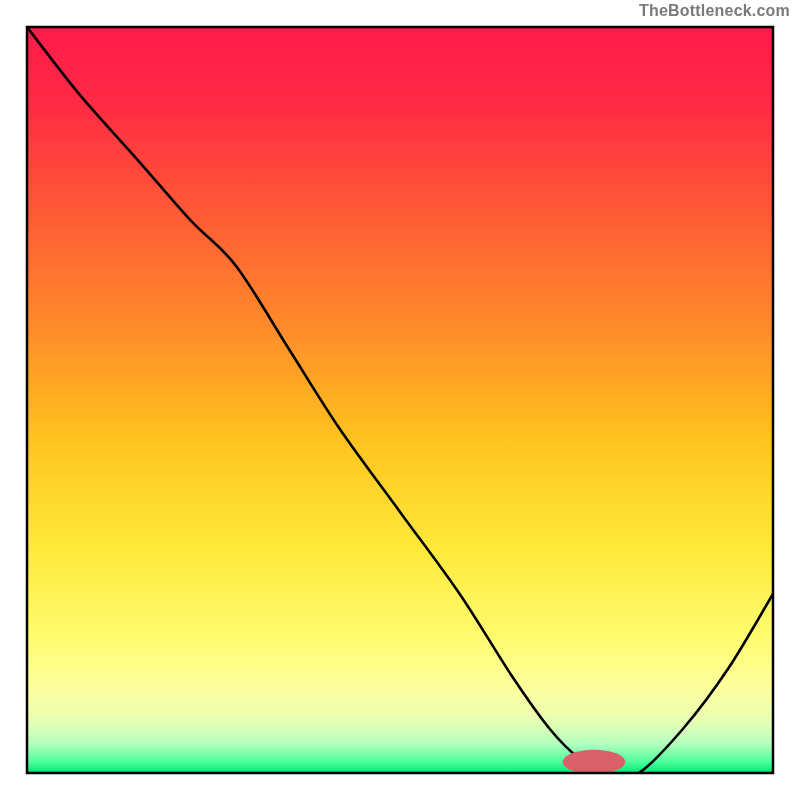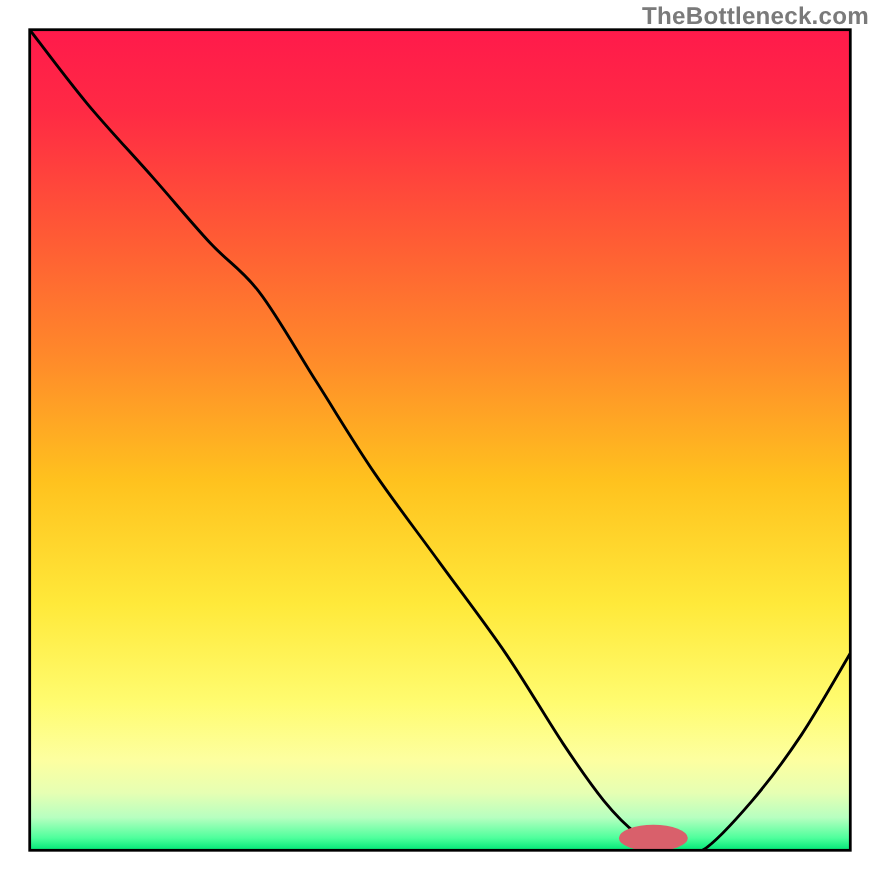--- a/index.html
+++ b/index.html
@@ -13,21 +13,21 @@
   }
   .stage {
     position: relative;
     width: 800px;
     height: 800px;
   }
   .watermark {
     position: absolute;
     top: 2px;
     right: 10px;
-    font-size: 22px;
+    font-size: 16px;
     font-weight: 600;
     color: #7a7a7a;
     letter-spacing: 0.2px;
     user-select: none;
     text-align: center;
   }
   svg {
     position: absolute;
     left: 0;
     top: 0;

